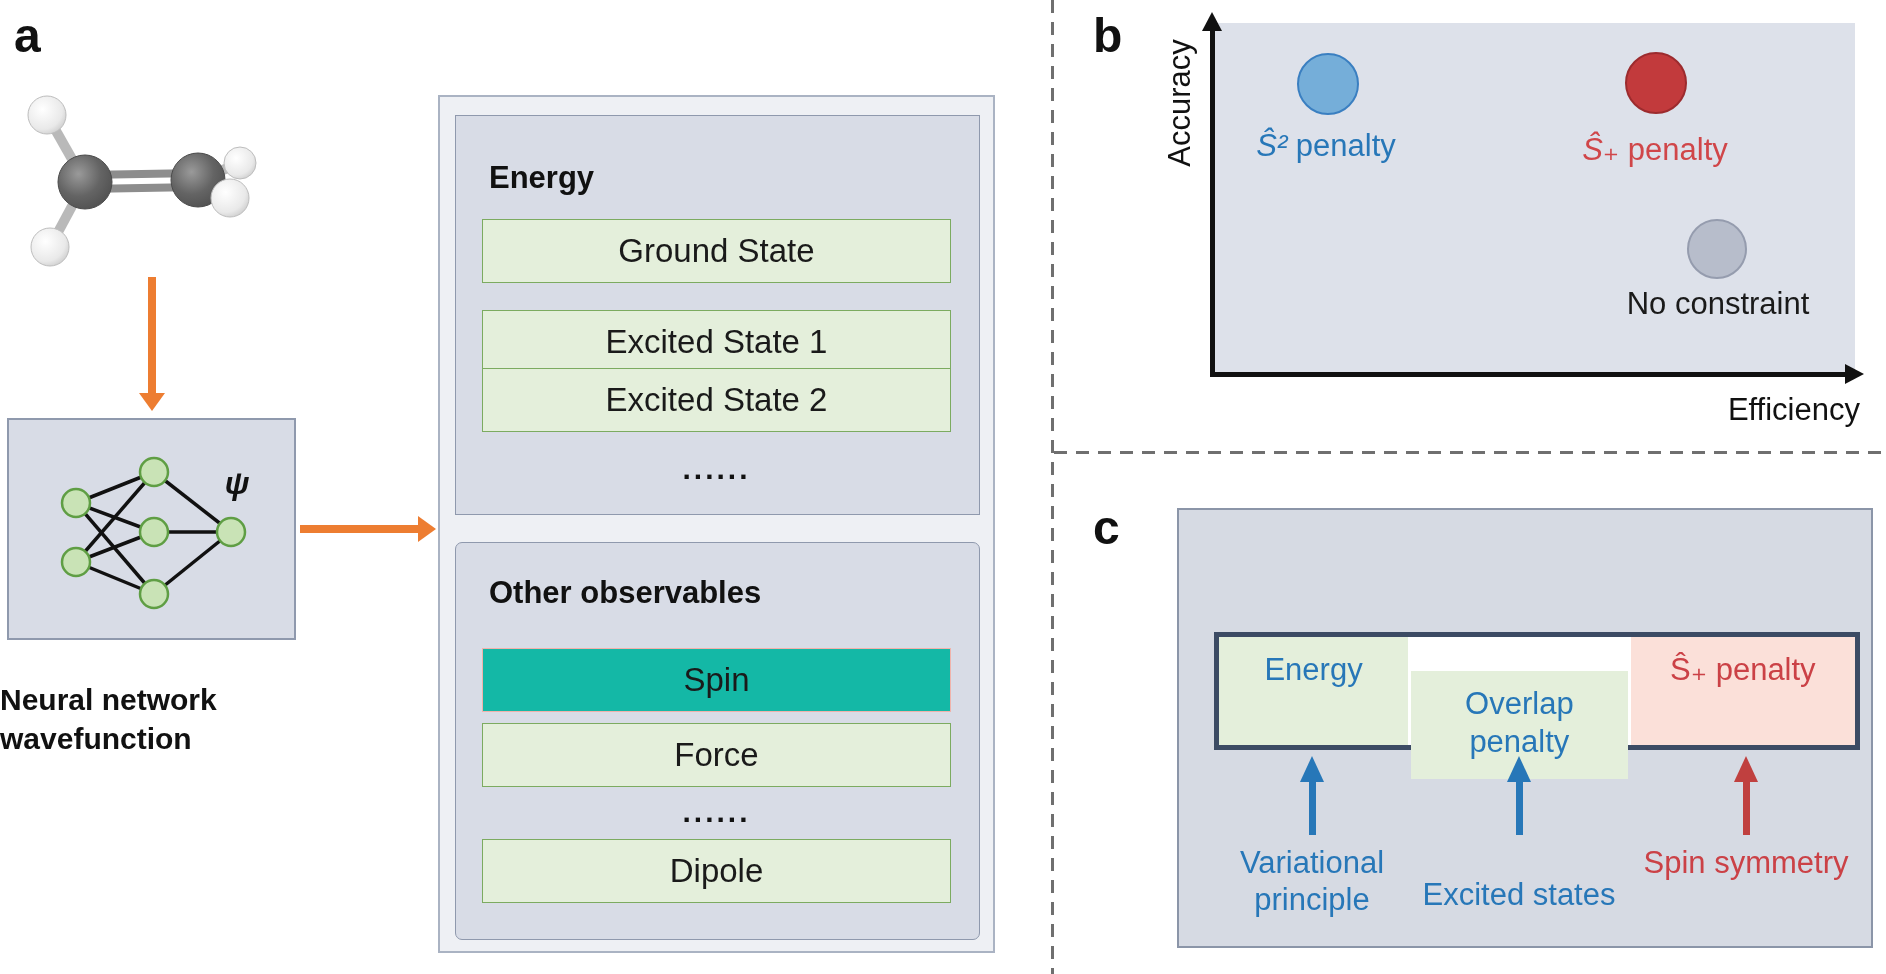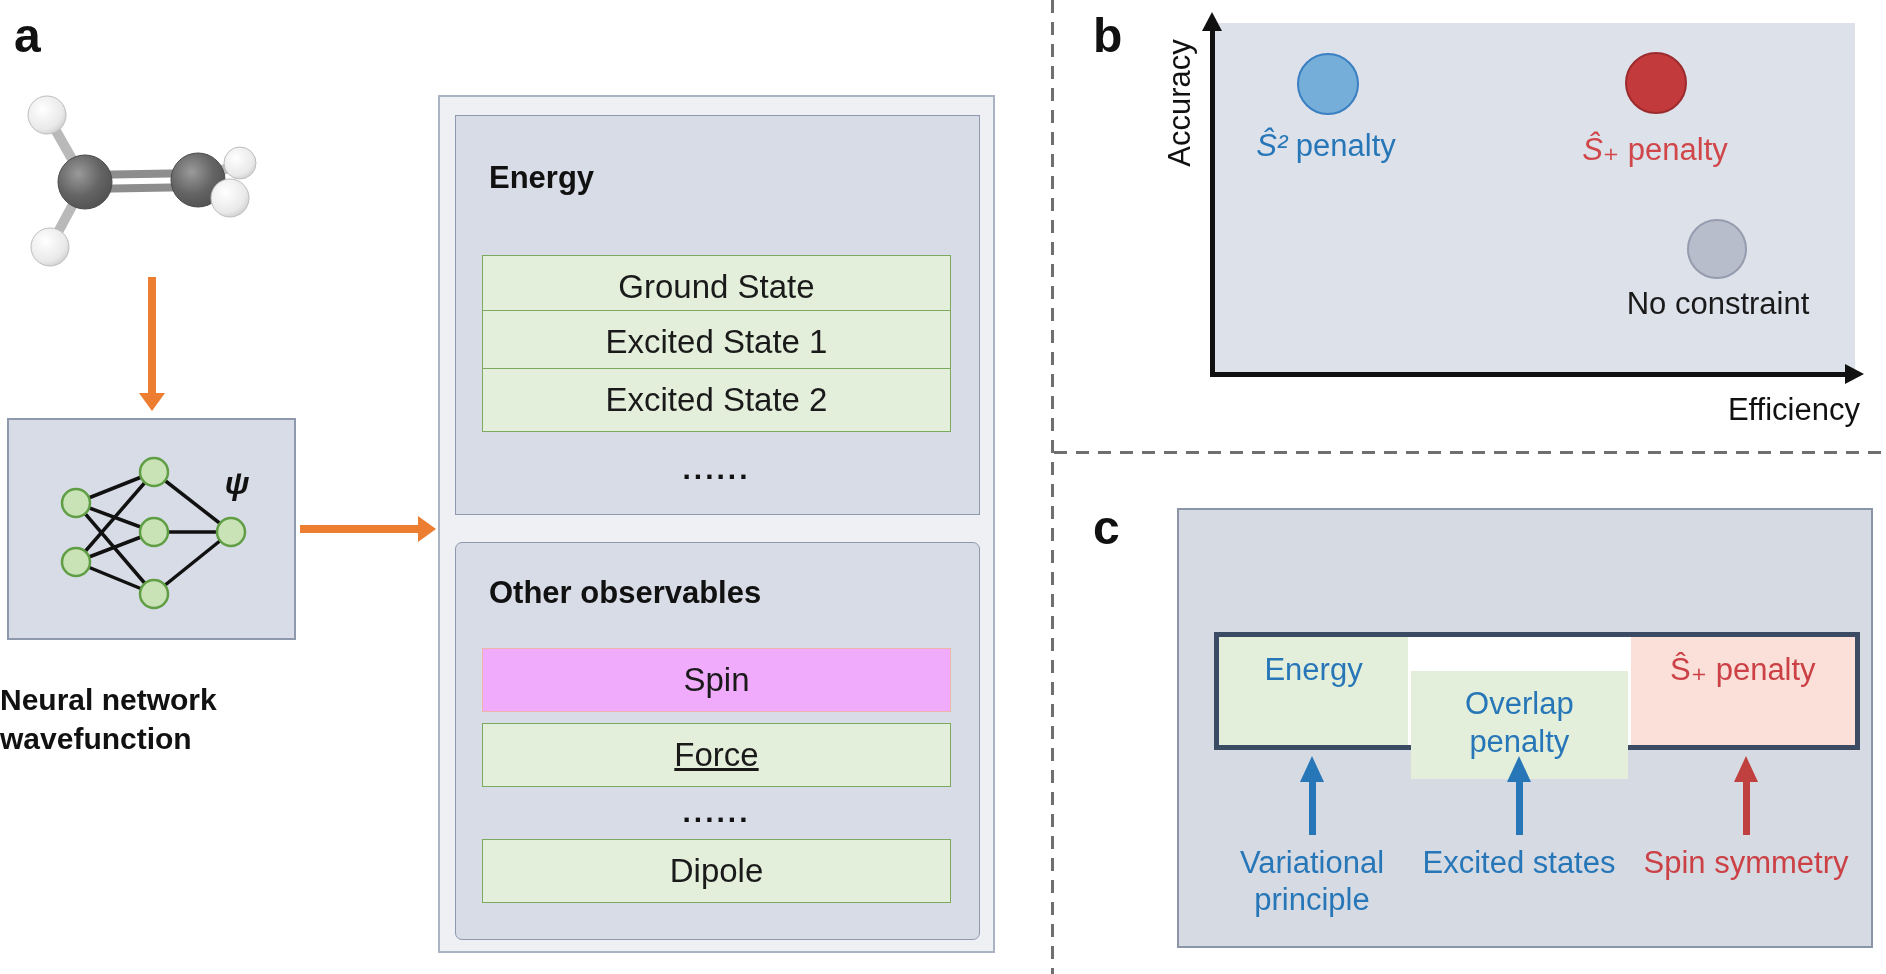--- a/index.html
+++ b/index.html
@@ -10,21 +10,21 @@
   
   .outer-box{left:438px;top:95px;width:557px;height:858px;background:#eef0f4;
              border:2px solid #aab3c3;box-sizing:border-box;}
   .inner-box{position:absolute;background:#d8dce6;border:1.5px solid #8f99ad;box-sizing:border-box;}
   .inner-box.energy{left:15px;top:18px;width:525px;height:400px;}
   .inner-box.observ{left:15px;top:445px;width:525px;height:398px;border-radius:7px;}
   .box-title{position:absolute;left:33px;font-size:31px;font-weight:bold;color:#111;}
   .row{position:absolute;left:26px;width:469px;height:64px;display:flex;align-items:center;
        justify-content:center;font-size:33px;box-sizing:border-box;background:#e4efdb;
        border:1.5px solid #7cab60;}
-  .row.pink{background:#f0abfc;border-color:#f0b3ab;}
+  .row.pink{background:#14b8a6;border-color:#f0b3ab;}
   .dots{position:absolute;left:26px;width:469px;text-align:center;font-size:30px;
         font-weight:bold;letter-spacing:3px;color:#111;}
   .nn-box{left:7px;top:418px;width:289px;height:222px;background:#d8dce6;
           border:2px solid #8f99ad;box-sizing:border-box;}
   .caption{left:0px;top:680px;width:312px;text-align:left;font-size:30px;
            font-weight:bold;line-height:39px;color:#111;}
   
   .o-line-v{left:148px;top:277px;width:8px;height:118px;background:#ed7d31;}
   .o-head-v{left:139px;top:393px;width:0;height:0;border-left:13px solid transparent;
             border-right:13px solid transparent;border-top:18px solid #ed7d31;}
@@ -147,29 +147,29 @@
     <div>Neural network</div>
     <div>wavefunction</div>
   </div>
 
   <div class="abs o-line-h"></div>
   <div class="abs o-head-h"></div>
 
   <div class="abs outer-box">
     <div class="inner-box energy">
       <div class="box-title" style="top:44px;">Energy</div>
-      <div class="row" style="top:103px;margin-top:36px;">Ground State</div>
+      <div class="row" style="top:103px;">Ground State</div>
       <div class="row" style="top:194px;">Excited State 1</div>
       <div class="row" style="top:252px;">Excited State 2</div>
       <div class="dots" style="top:336px;">......</div>
     </div>
     <div class="inner-box observ">
       <div class="box-title" style="top:32px;">Other observables</div>
       <div class="row pink" style="top:105px;">Spin</div>
-      <div class="row" style="top:180px;text-decoration:underline;">Force</div>
+      <div class="row" style="top:180px;">Force</div>
       <div class="dots" style="top:252px;">......</div>
       <div class="row" style="top:296px;">Dipole</div>
     </div>
   </div>
 
   <div class="abs dash-v"></div>
   <div class="abs dash-h"></div>
 
   <div class="abs panel-label" style="left:1093px;top:8px;">b</div>
   <div class="abs plot-area"></div>
@@ -208,17 +208,17 @@
     </div>
 
     <div class="c-arrow-head bh-blue" style="left:121px;"></div>
     <div class="c-arrow-line bg-blue" style="left:130px;"></div>
     <div class="c-arrow-head bh-blue" style="left:328px;"></div>
     <div class="c-arrow-line bg-blue" style="left:337px;"></div>
     <div class="c-arrow-head bh-red" style="left:555px;"></div>
     <div class="c-arrow-line bg-red" style="left:564px;"></div>
 
     <div class="c-arrow-label blue-t" style="left:18px;">Variational principle</div>
-    <div class="c-arrow-label blue-t" style="left:225px;">Excited states</div>
+    <div class="c-arrow-label blue-t" style="left:225px;margin-top:32px;">Excited states</div>
     <div class="c-arrow-label red-t" style="left:452px;">Spin symmetry</div>
   </div>
 
 </div>
 
 </body></html>

